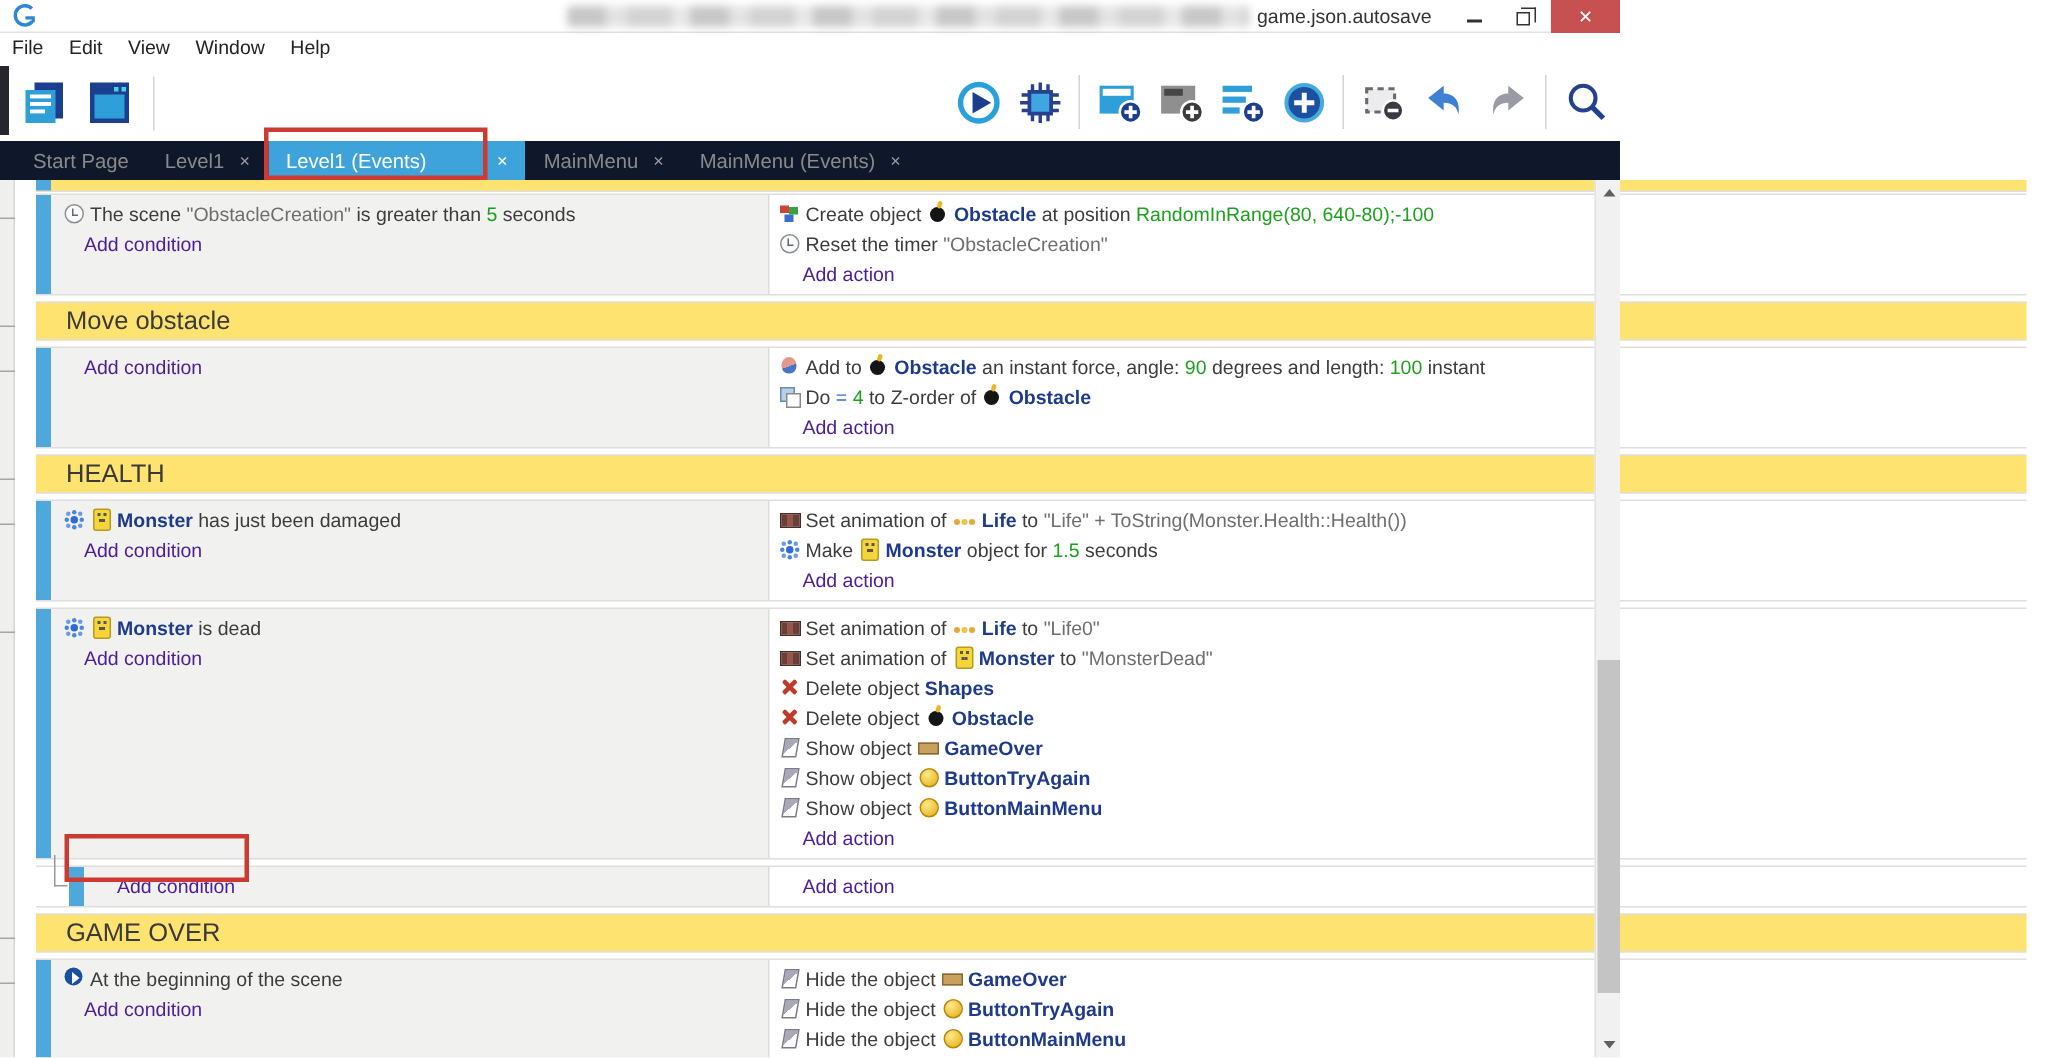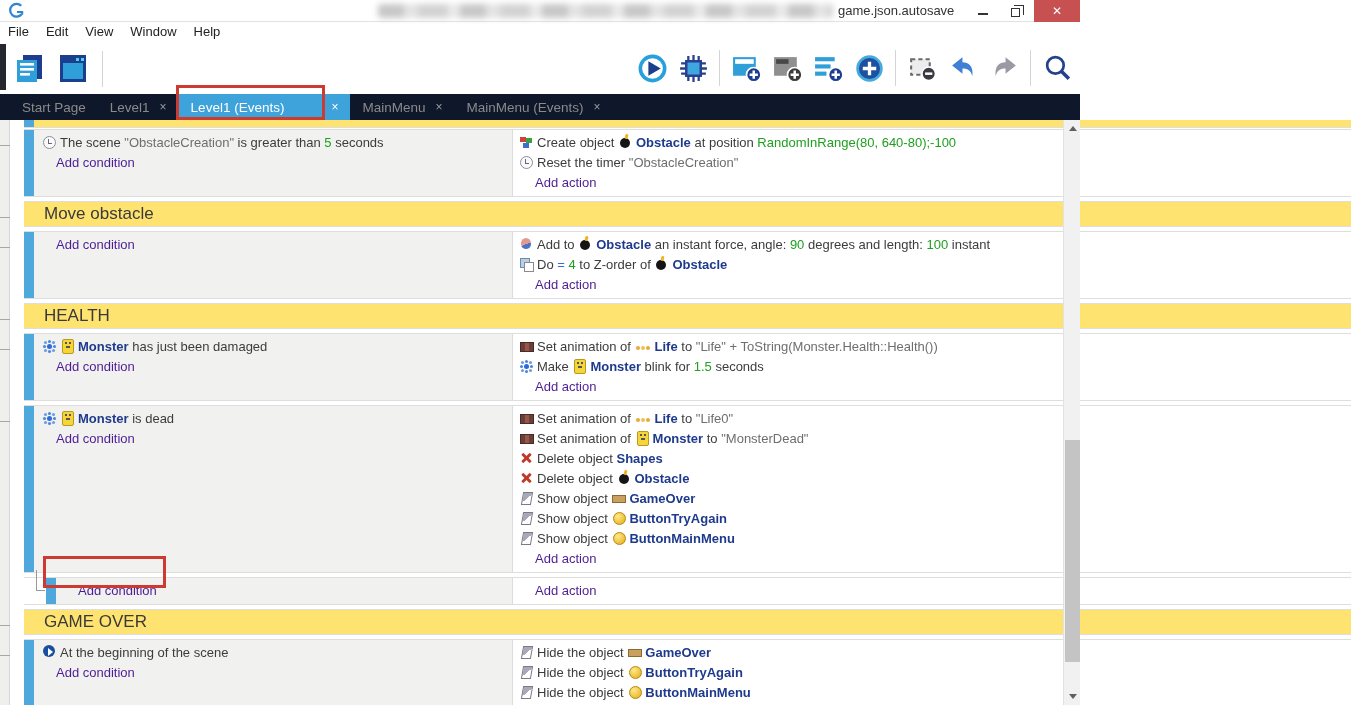--- a/index.html
+++ b/index.html
@@ -307,21 +307,21 @@
         </div>
         <div class="row event">
           <div class="tick"></div>
           <div class="bar"></div>
           <div class="cond">
             <div class="line"><span class="ic ic-flower"></span><span class="ic ic-monster"></span><span class="t-obj">Monster</span><span> has just been damaged</span></div>
             <div class="line placeholder">Add condition</div>
           </div>
           <div class="act">
             <div class="line"><span class="ic ic-anim"></span><span>Set animation of </span><span class="ic ic-life"></span><span class="t-obj">Life</span><span> to </span><span class="t-str">"Life" + ToString(Monster.Health::Health())</span></div>
-            <div class="line"><span class="ic ic-flower"></span><span>Make </span><span class="ic ic-monster"></span><span class="t-obj">Monster</span><span> blink for </span><span class="t-val">1.5</span><span> seconds</span></div>
+            <div class="line"><span class="ic ic-flower"></span><span>Make </span><span class="ic ic-monster"></span><span class="t-obj">Monster</span><span> object for </span><span class="t-val">1.5</span><span> seconds</span></div>
             <div class="line placeholder">Add action</div>
           </div>
         </div>
         <div class="row event">
           <div class="tick"></div>
           <div class="bar"></div>
           <div class="cond">
             <div class="line"><span class="ic ic-flower"></span><span class="ic ic-monster"></span><span class="t-obj">Monster</span><span> is dead</span></div>
             <div class="line placeholder">Add condition</div>
           </div>

